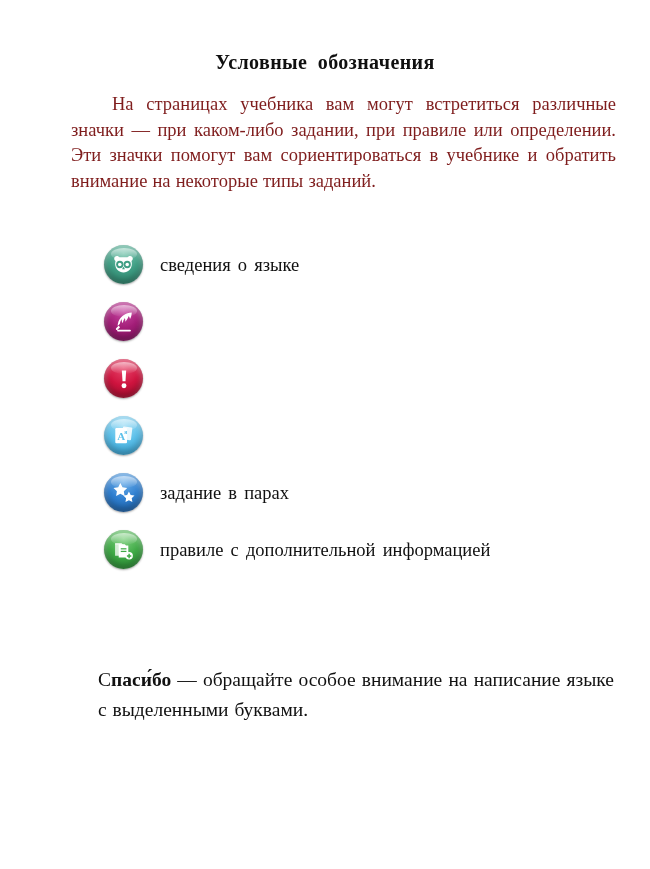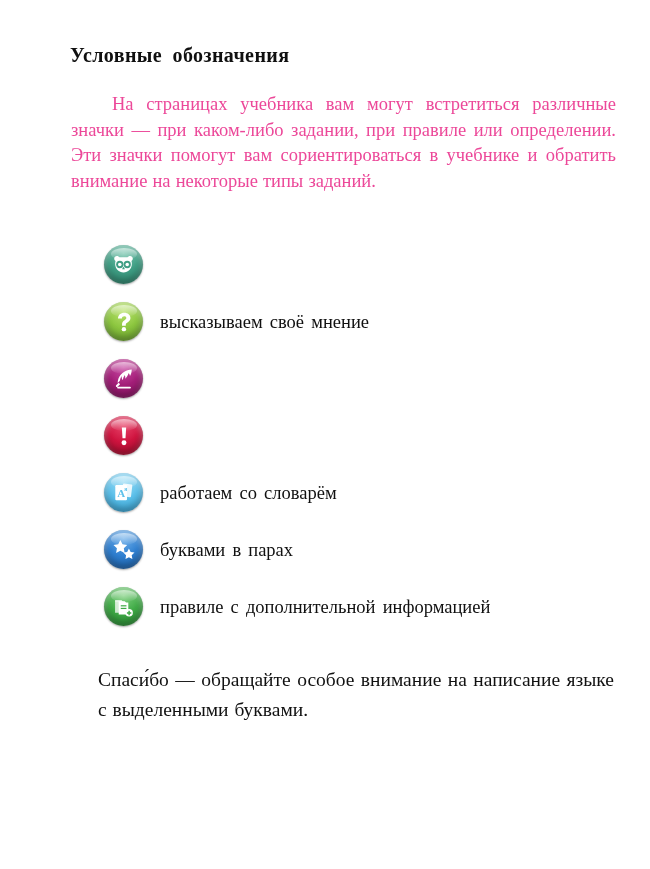--- a/index.html
+++ b/index.html
@@ -15,42 +15,42 @@
     overflow: hidden;
   }
   .page {
     position: relative;
     width: 650px;
     height: 869px;
     box-sizing: border-box;
   }
   .page-title {
     position: absolute;
-    top: 44px;
+    top: 51px;
     left: 70px;
     width: 510px;
-    text-align: left;
+    text-align: center;
     font-size: 20px;
     font-weight: bold;
     letter-spacing: 0.4px;
     word-spacing: 5px;
     color: #101010;
   }
   .intro-paragraph {
     position: absolute;
     top: 92px;
     left: 71px;
     width: 545px;
     font-size: 18.5px;
     line-height: 25.6px;
     text-align: justify;
     text-indent: 41px;
     text-justify: inter-word;
     word-spacing: 0.5px;
-    color: #ec4899;
+    color: #7f1d1d;
   }
   .legend-list {
     position: absolute;
     top: 236px;
     left: 0;
     width: 650px;
   }
   .legend-row {
     position: relative;
     height: 57px;
@@ -98,21 +98,21 @@
     position: absolute;
     top: 665px;
     left: 98px;
     width: 516px;
     font-size: 19.5px;
     line-height: 30px;
     text-align: justify;
     word-spacing: 1px;
     color: #111111;
   }
-  .footer-note .accented { font-weight: normal; }
+  .footer-note .accented { font-weight: bold; }
   .footer-note .lead-cap { font-weight: normal; }
 </style>
 </head>
 <body>
 
 <div class="page">
 
   <div class="page-title">Условные  обозначения</div>
 
   <div class="intro-paragraph">На страницах учебника вам могут встретиться различные значки — при каком-либо задании, при правиле или определении. Эти значки помогут вам сориентироваться в учебнике и обратить внимание на некоторые типы заданий.</div>
@@ -123,31 +123,23 @@
       <span class="legend-icon" style="background: radial-gradient(circle at 50% 22%, rgb(118, 196, 173) 0%, rgb(63, 158, 132) 48%, rgb(43, 125, 102) 100%);">
         <svg width="27" height="27" viewBox="0 0 32 32" aria-hidden="true">
           <path fill="#ffffff" d="M5 9c0-2 1.5-3.2 3.2-3.2 1.3 0 2.4.7 3 1.7h9.6c.6-1 1.7-1.7 3-1.7C25.5 5.8 27 7 27 9c0 1.3-.6 2.3-1.6 2.9.3 1 .5 2 .5 3.1 0 5.8-4.4 10.4-9.9 10.4S6.1 20.8 6.1 15c0-1.1.2-2.1.5-3.1C5.6 11.3 5 10.3 5 9z"></path>
           <circle cx="11.6" cy="16" r="4.3" fill="#3f9e84"></circle>
           <circle cx="20.4" cy="16" r="4.3" fill="#3f9e84"></circle>
           <circle cx="11.6" cy="16" r="2.1" fill="#ffffff"></circle>
           <circle cx="20.4" cy="16" r="2.1" fill="#ffffff"></circle>
           <path fill="#3f9e84" d="M16 18.4l1.7 3.1h-3.4z"></path>
         </svg>
       </span>
-    </div>
-
-    <div class="legend-row">
-      <span class="legend-icon" style="background: radial-gradient(circle at 50% 22%, rgb(187, 227, 111) 0%, rgb(140, 198, 63) 48%, rgb(98, 153, 42) 100%);">
-        <svg width="26" height="26" viewBox="0 0 32 32" aria-hidden="true">
-          <path fill="#ffffff" d="M16.3 4.6c4.3 0 7.6 2.6 7.6 6.4 0 2.7-1.3 4-3.6 5.5-1.6 1-2.1 1.6-2.1 2.9v1.1h-4.6v-1.6c0-2.5 1-3.8 3.1-5.2 1.6-1 2.2-1.7 2.2-2.7 0-1.2-1-2-2.6-2-1.7 0-2.8 1-2.9 2.6H8.6c.1-4.1 3.2-7 7.7-7z"></path>
-          <circle cx="15.9" cy="24.8" r="2.7" fill="#ffffff"></circle>
-        </svg>
-      </span>
-      <span class="legend-label">высказываем  своё  мнение</span>
-    </div>
+      <span class="legend-label">сведения  о  языке</span>
+    </div>
+
 
     <div class="legend-row">
       <span class="legend-icon" style="background: radial-gradient(circle at 50% 22%, rgb(201, 74, 164) 0%, rgb(163, 30, 120) 48%, rgb(125, 16, 90) 100%);">
         <svg width="26" height="26" viewBox="0 0 32 32" aria-hidden="true">
           <path fill="#ffffff" d="M25.5 4.2c-7.5.6-12.7 4.3-15.4 9.2-1.4 2.6-1.9 5.2-1.8 7.4l2.6-2.6c.2-2 .9-4.1 2.1-6 .1 2.2.6 3.9 1.4 5.2.3-2 1.2-4.2 2.7-6.2.4 1.6.6 3 .6 4.4 1.8-2 3.2-4.4 4.2-7 .7 1.3 1.2 2.5 1.5 3.7 1.4-2.5 2.1-5.2 2.1-8.1z"></path>
           <path fill="#ffffff" d="M9.4 20.6L6.3 23.7c-.5.5-.5 1.3 0 1.8.5.5 1.3.5 1.8 0l3.1-3.1-1.8-1.8z"></path>
           <rect x="7.5" y="25.4" width="17" height="2.3" rx="1.1" fill="#ffffff"></rect>
         </svg>
       </span>
     </div>
@@ -163,31 +155,30 @@
 
     <div class="legend-row">
       <span class="legend-icon" style="background: radial-gradient(circle at 50% 22%, rgb(158, 221, 245) 0%, rgb(92, 192, 234) 48%, rgb(46, 155, 204) 100%);">
         <svg width="25" height="25" viewBox="0 0 32 32" aria-hidden="true">
           <rect x="14.5" y="5" width="12" height="16.5" rx="1.2" fill="#ffffff" opacity="0.85" transform="rotate(7 20.5 13.2)"></rect>
           <rect x="5.5" y="6.5" width="15" height="19.5" rx="1.4" fill="#ffffff"></rect>
           <text x="13" y="21.5" font-family="'Liberation Serif', serif" font-size="14" font-weight="bold" fill="#5cc0ea" text-anchor="middle">A</text>
           <text x="19" y="14" font-family="'Liberation Serif', serif" font-size="7" font-weight="bold" fill="#5cc0ea" text-anchor="middle">я</text>
         </svg>
       </span>
-      <span class="legend-label">работаем  со  словарём</span>
     </div>
 
     <div class="legend-row">
       <span class="legend-icon" style="background: radial-gradient(circle at 50% 22%, rgb(111, 176, 234) 0%, rgb(47, 127, 208) 48%, rgb(26, 90, 158) 100%);">
         <svg width="28" height="28" viewBox="0 0 32 32" aria-hidden="true">
           <path fill="#ffffff" d="M11.8 4.6l2.5 4.9 5.4.8-3.9 3.8.9 5.4-4.9-2.6-4.8 2.6.9-5.4-3.9-3.8 5.4-.8z"></path>
           <path fill="#ffffff" d="M21.6 14.2l2 4 4.4.6-3.2 3.1.8 4.4-4-2.1-3.9 2.1.7-4.4-3.2-3.1 4.4-.6z"></path>
         </svg>
       </span>
-      <span class="legend-label">буквами  в  парах</span>
+      <span class="legend-label">задание  в  парах</span>
     </div>
 
     <div class="legend-row">
       <span class="legend-icon" style="background: radial-gradient(circle at 50% 22%, rgb(127, 208, 127) 0%, rgb(63, 170, 70) 48%, rgb(37, 130, 48) 100%);">
         <svg width="26" height="26" viewBox="0 0 32 32" aria-hidden="true">
           <path fill="#ffffff" opacity="0.75" d="M5 7.5h8l1.8 2.4H5z"></path>
           <path fill="#ffffff" opacity="0.75" d="M5 9.2h10.5v14H5z"></path>
           <path fill="#ffffff" d="M9.5 8.8h7.6l1.8 2.5H9.5z"></path>
           <path fill="#ffffff" d="M9.5 10.6h11.8v14.5H9.5z"></path>
           <rect x="12" y="13.8" width="7" height="1.5" fill="#3faa46"></rect>

